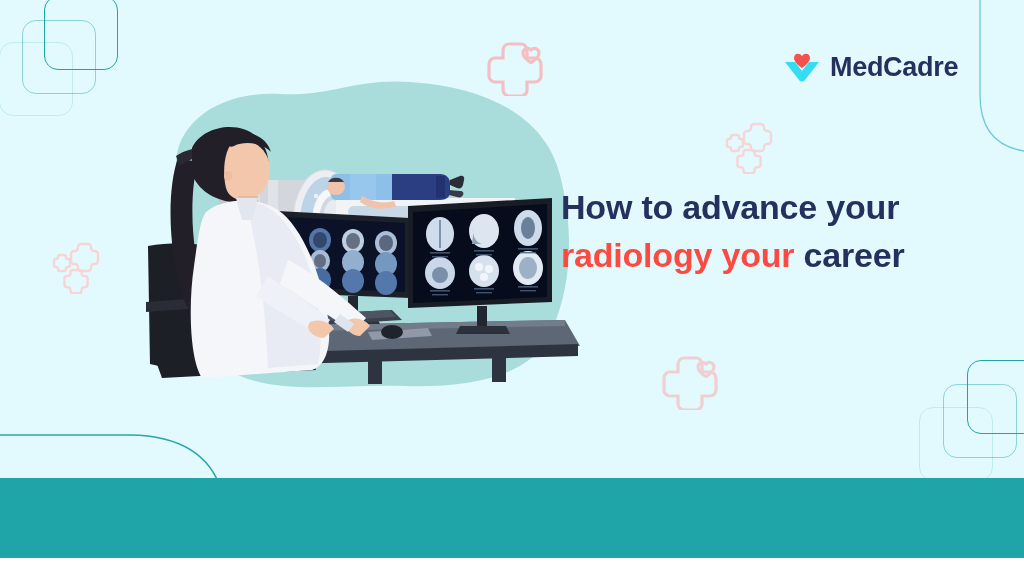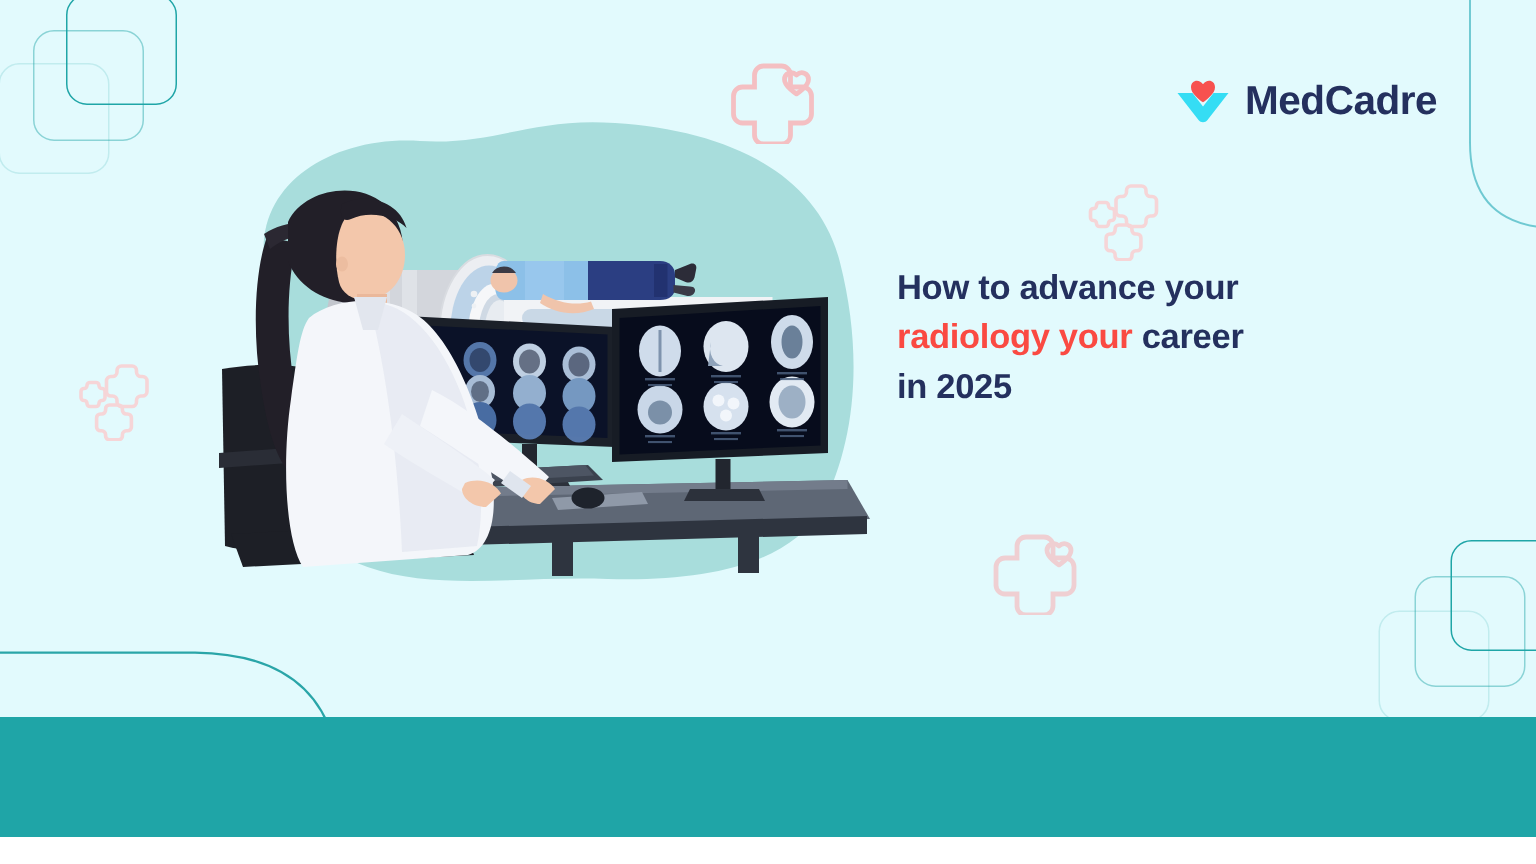--- a/index.html
+++ b/index.html
@@ -90,24 +90,24 @@
     font-size: 27px;
     font-weight: bold;
     color: #24305e;
     letter-spacing: -0.3px;
     line-height: 1;
   }
 
   
   #headline {
     position: absolute;
-    left: 598px;
+    left: 561px;
     top: 160px;
     width: 400px;
-    font-size: 23px;
+    font-size: 34px;
     font-weight: bold;
     line-height: 1.43;
     color: #24305e;
     letter-spacing: -0.2px;
   }
   #headline .hl {
     color: #fa4a42;
   }
 </style>
 </head>
@@ -363,18 +363,17 @@
       <path d="M19,15 C12,7 6,9.5 6,14.5 C6,19.5 13.2,23.5 19,21.5 C24.8,23.5 32,19.5 32,14.5 C32,9.5 26,7 19,15 Z" fill="#f7514f" opacity="0"></path>
       <path d="M19,6.2 C16.6,2.4 11,3.2 11,8.1 C11,12.4 16.4,16.2 19,18.2
                C21.6,16.2 27,12.4 27,8.1 C27,3.2 21.4,2.4 19,6.2 Z" fill="#f7514f"></path>
     </svg>
     <div id="logo-text">MedCadre</div>
   </div>
 
   <h1 id="headline">
     <span>How to advance your</span><br>
     <span class="hl">radiology your</span><span> career</span><br>
-    <span>in 2025</span>
   </h1>
 
   <div id="teal-bar"></div>
 
 </div>
 
 </body></html>

